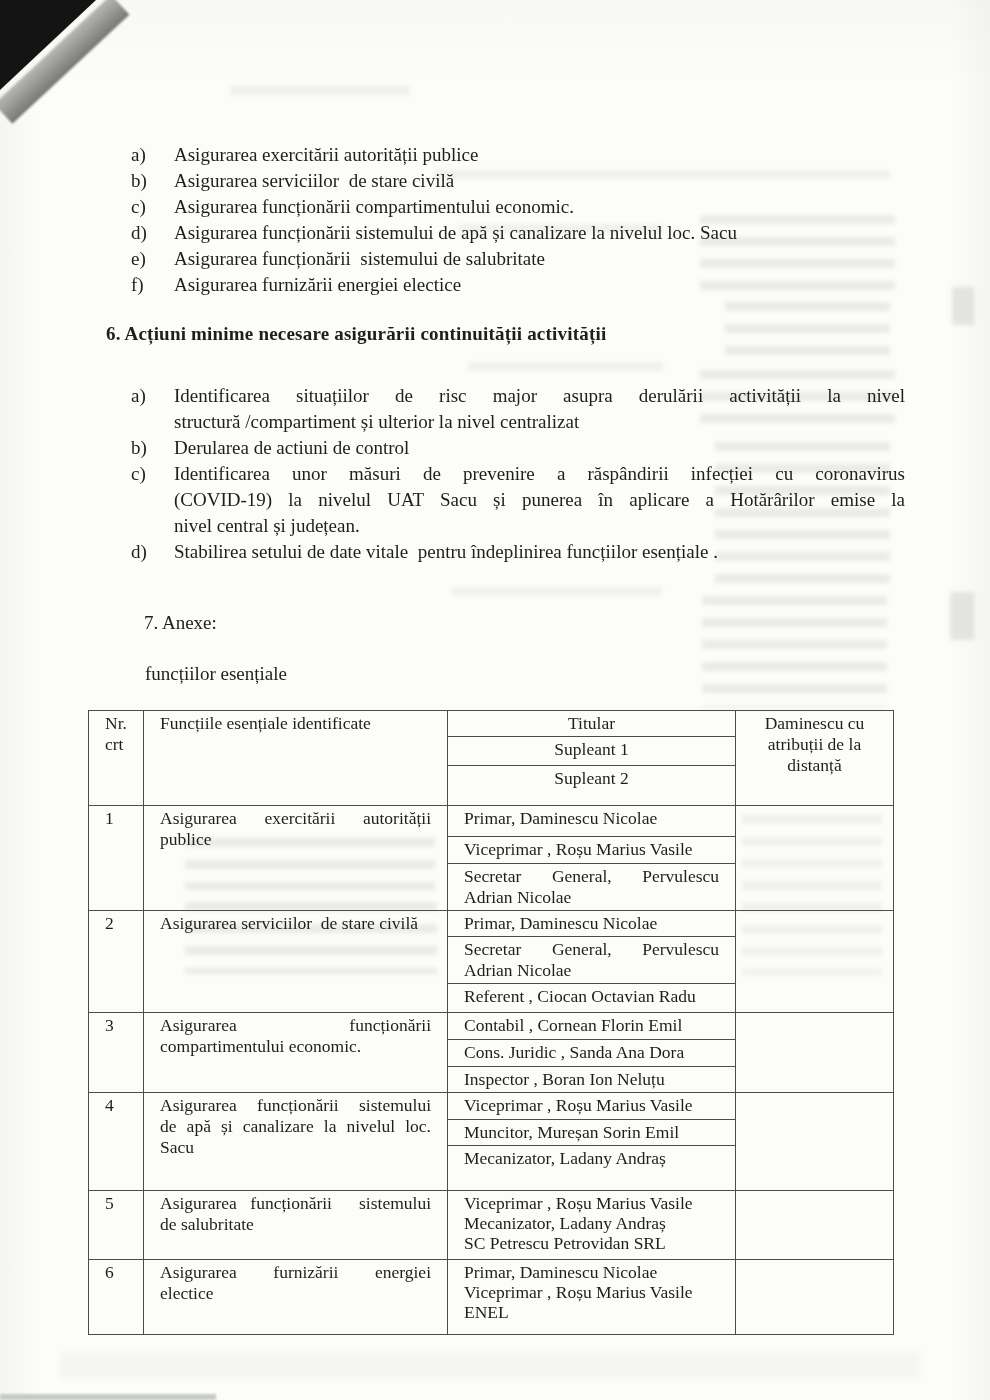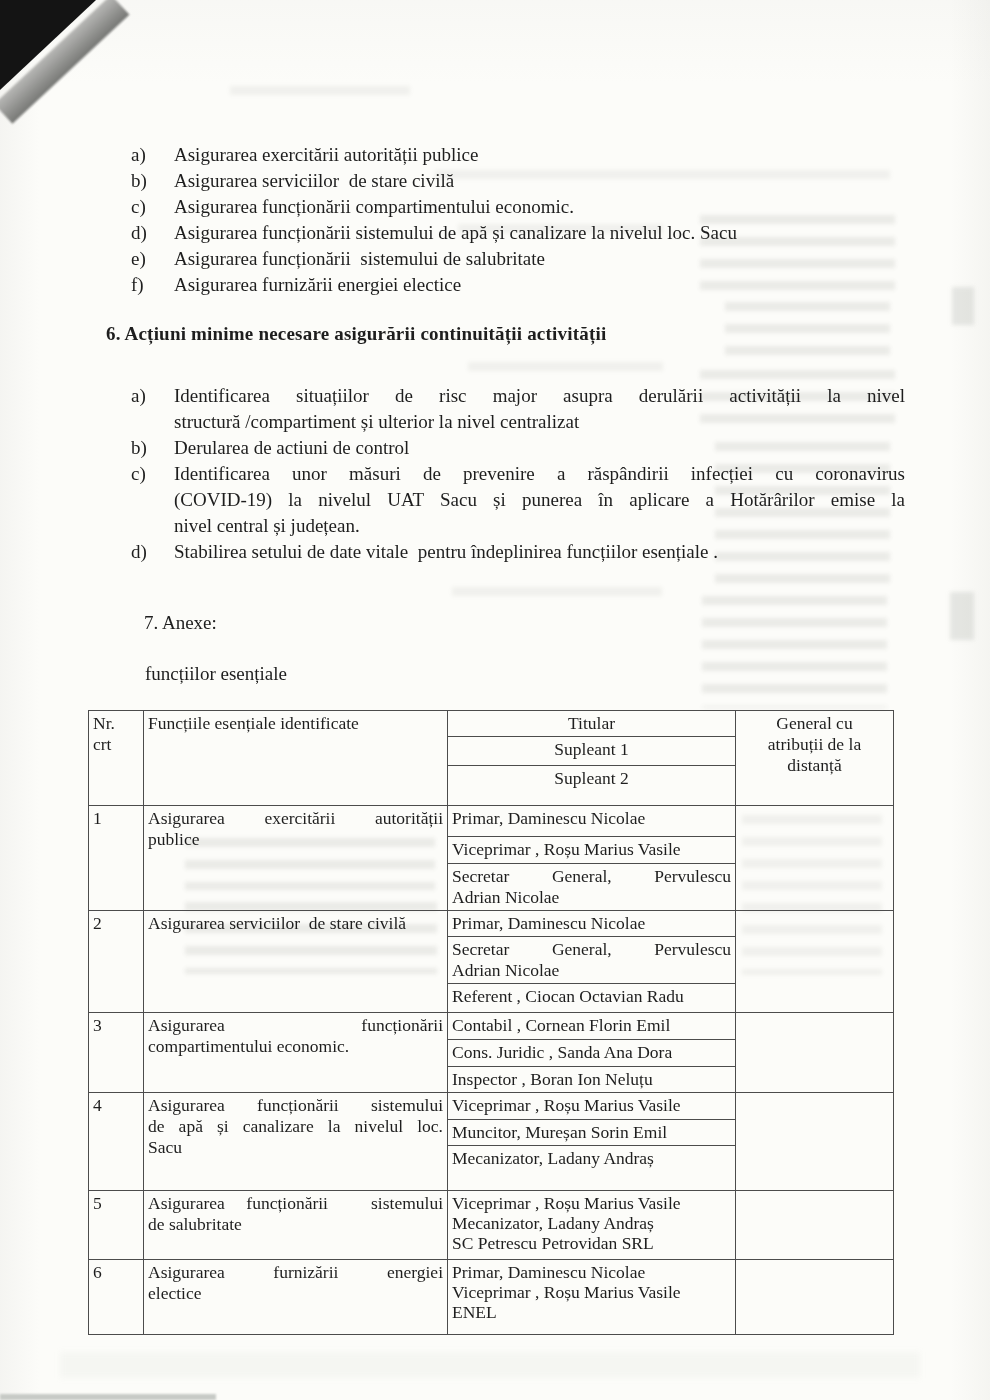--- a/index.html
+++ b/index.html
@@ -37,21 +37,21 @@
   .li { display:flex; line-height:26px; font-size:19px; }
   .li .mk { flex:0 0 29px; }
   .li .bd { flex:1;margin-left:14px; }
 
   .jl { text-align:justify; text-align-last:justify; }
   .ln {}
 
   .h6 { font-size:19px; font-weight:bold; letter-spacing:.2px; }
 
   table.anexa { border-collapse:collapse; table-layout:fixed; width:805px; }
-  table.anexa td { border:1px solid #4c4c4c; padding:2px 4px; vertical-align:top;
+  table.anexa td { border:1px solid #4c4c4c; padding:2px 16px; vertical-align:top;
     font-size:17.5px; line-height:21px; overflow:hidden; }
   td.c1 { padding-left:9px; font-size:18px; }
   td.c2 { line-height:24px; padding-top:4px; }
   td.c3 { line-height:21px; padding-top:3px; }
   td.c3.blk { line-height:20px; }
   td.c4 {}
   td.hdr { font-size:18.5px; }
   td.ctr { text-align:center; }
   td.vbot { vertical-align:bottom; padding-bottom:4px; line-height:25px; }
   td.pt24 { padding-top:25px; }
@@ -165,21 +165,21 @@
       <tbody>
 
         <tr>
           <td class="c1 hc1" rowspan="3" style="height:26px">
               <div class="ln">Nr.</div>
               <div class="ln">crt</div>
             </td>
           <td class="c2 hc2" rowspan="3">Funcțiile esențiale identificate</td>
           <td class="c3 ctr hdr">Titular</td>
           <td class="c4 ctr vbot" rowspan="3">
-              <div class="ln">General cu</div>
+              <div class="ln">Daminescu cu</div>
               <div class="ln">atribuții de la</div>
               <div class="ln">distanță</div>
             </td>
         </tr>
         <tr>
             <td class="c3 ctr hdr" style="height:24px">Supleant 1</td>
           </tr>
         <tr>
             <td class="c3 ctr hdr" style="height:35px">Supleant 2</td>
           </tr>

